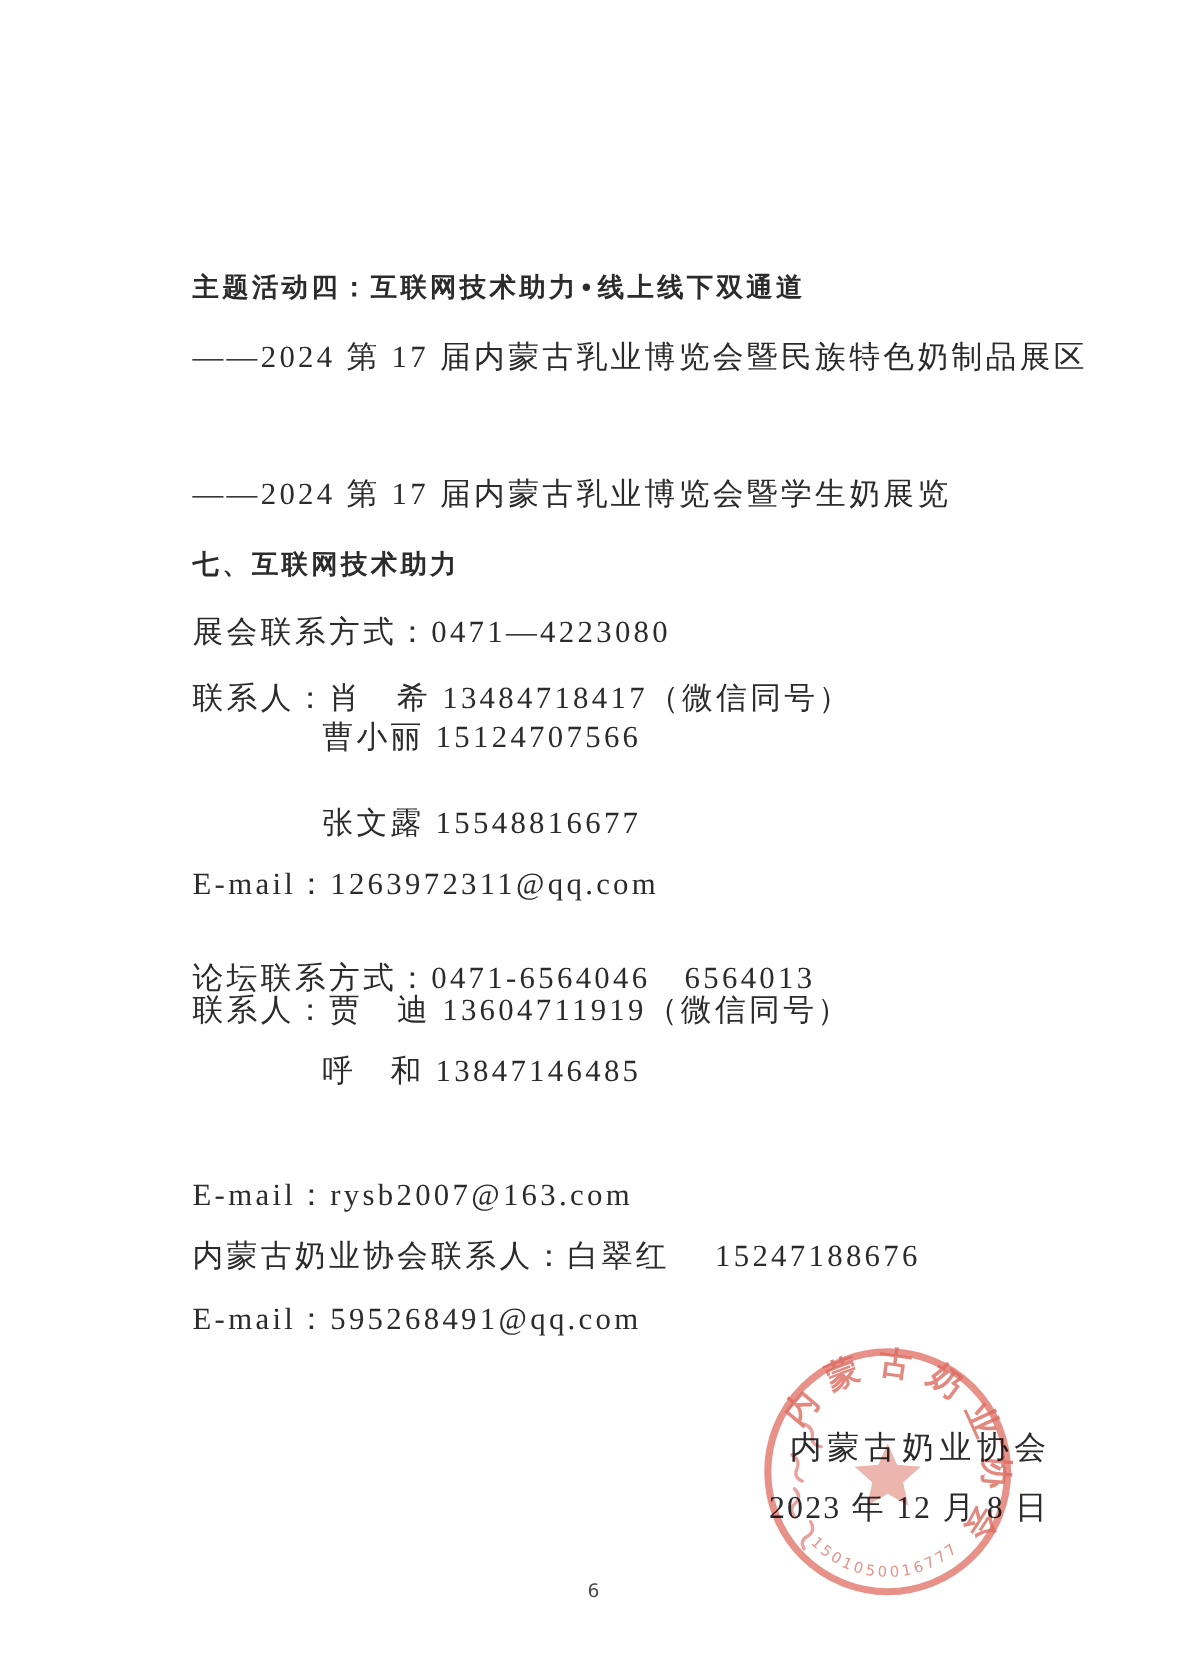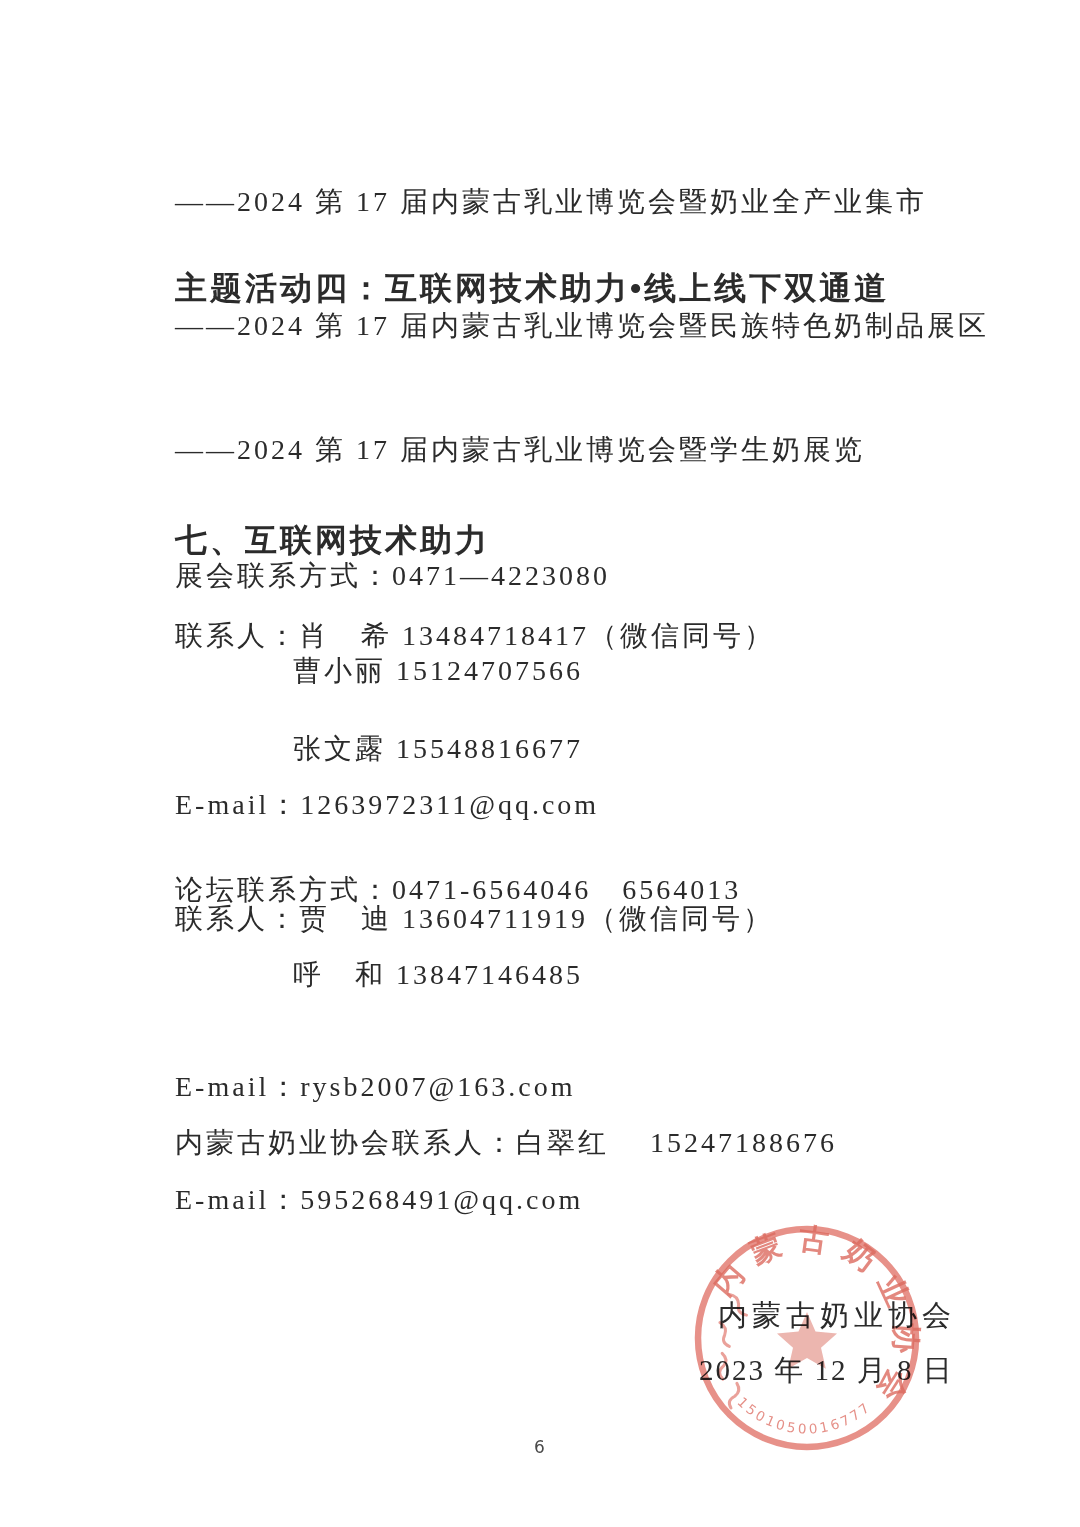--- a/index.html
+++ b/index.html
@@ -14,25 +14,24 @@
   .line{
     position:absolute;
     left:175px;
     margin:0;
     font-size:28px;
     line-height:1.15;
     letter-spacing:3px;
     white-space:pre;
   }
   .line.heading{
-    font-family:Liberation Sans, sans-serif;
+    font-family:Liberation Mono, monospace;
     font-weight:700;
-    font-size:32px;
+    font-size:24px;
     letter-spacing:3px;
-    margin-top:20px;
   }
   .line.indent{ left:293px; }
   .closing-org{
     position:absolute;left:718px;top:1296px;margin:0;
     font-size:29px;letter-spacing:5px;white-space:pre;
   }
   .closing-date{
     position:absolute;left:699px;top:1351px;margin:0;
     font-size:29px;letter-spacing:2px;white-space:pre;
   }
@@ -47,21 +46,20 @@
     margin:0;text-align:center;
     font-family:"DejaVu Sans","Liberation Sans",sans-serif;
     font-size:17px;color:#4a4a4a;letter-spacing:1px;
   }
 </style>
 </head>
 <body>
 
 <div class="page">
 
-  <p class="line" style="top:186px">——2024 第 17 届内蒙古乳业博览会暨奶业全产业集市</p>
   <p class="line heading" style="top:250px">主题活动四：互联网技术助力•线上线下双通道</p>
   <p class="line" style="top:310px">——2024 第 17 届内蒙古乳业博览会暨民族特色奶制品展区</p>
   <p class="line" style="top:434px">——2024 第 17 届内蒙古乳业博览会暨学生奶展览</p>
   <p class="line heading" style="top:502px">七、互联网技术助力</p>
   <p class="line" style="top:560px">展会联系方式：0471—4223080</p>
   <p class="line" style="top:620px">联系人：肖　希 13484718417（微信同号）</p>
   <p class="line indent" style="top:655px">曹小丽 15124707566</p>
   <p class="line indent" style="top:733px">张文露 15548816677</p>
   <p class="line" style="top:789px">E-mail：1263972311@qq.com</p>
   <p class="line" style="top:874px">论坛联系方式：0471-6564046　6564013</p>

